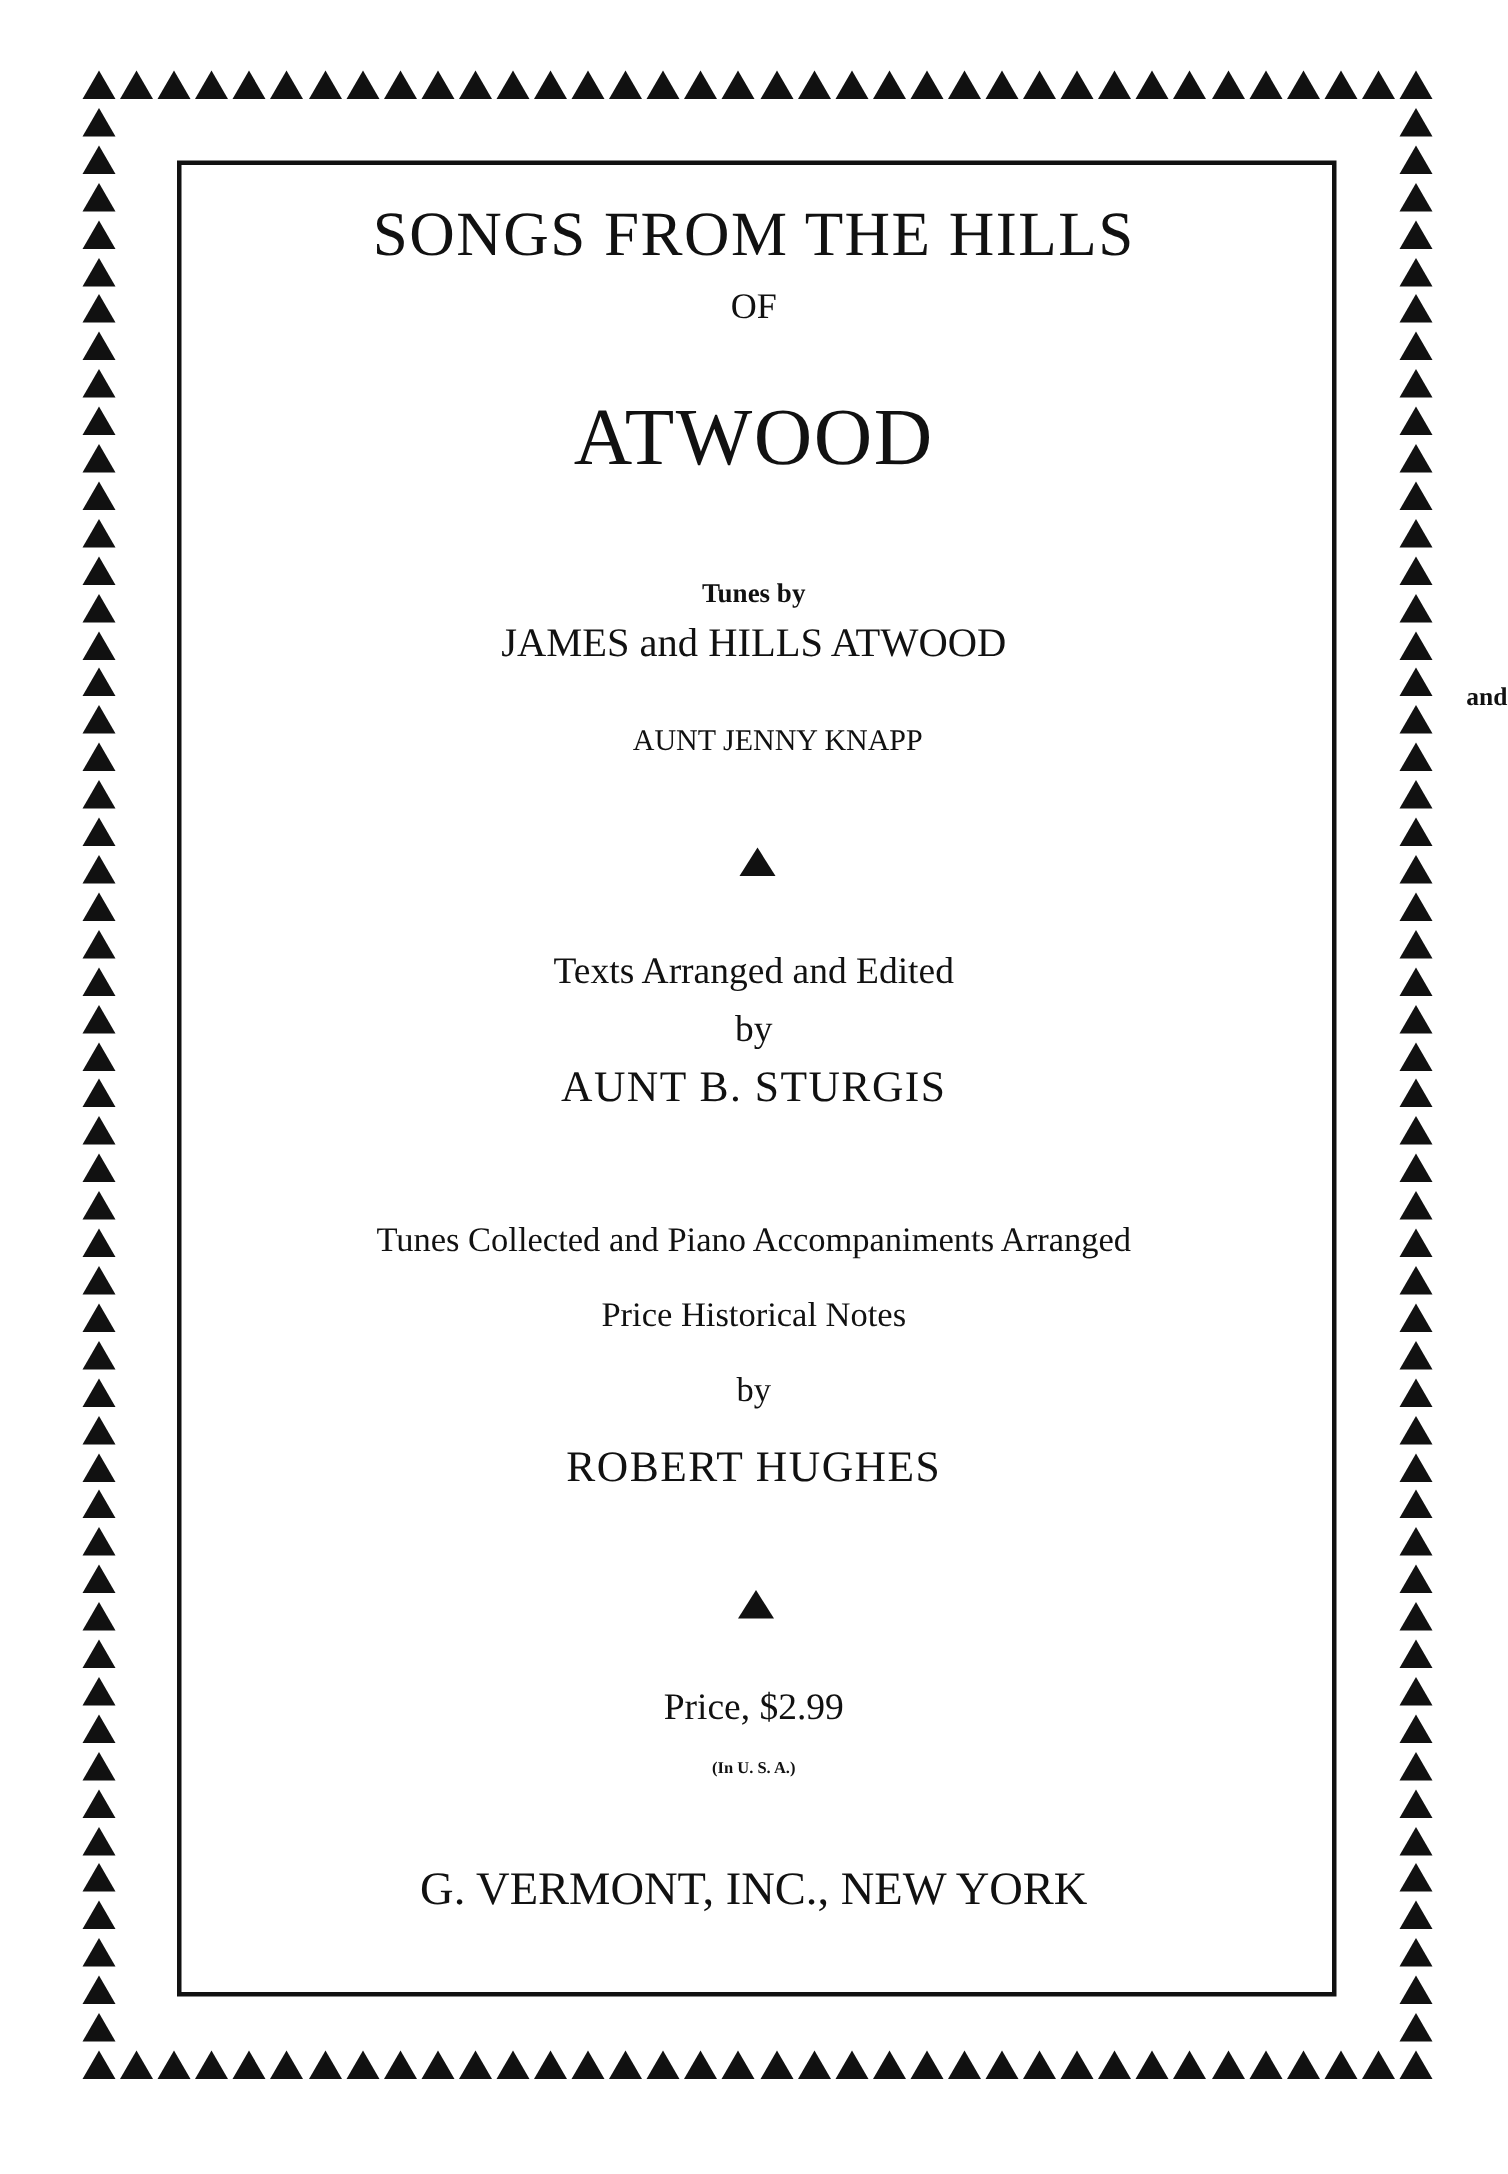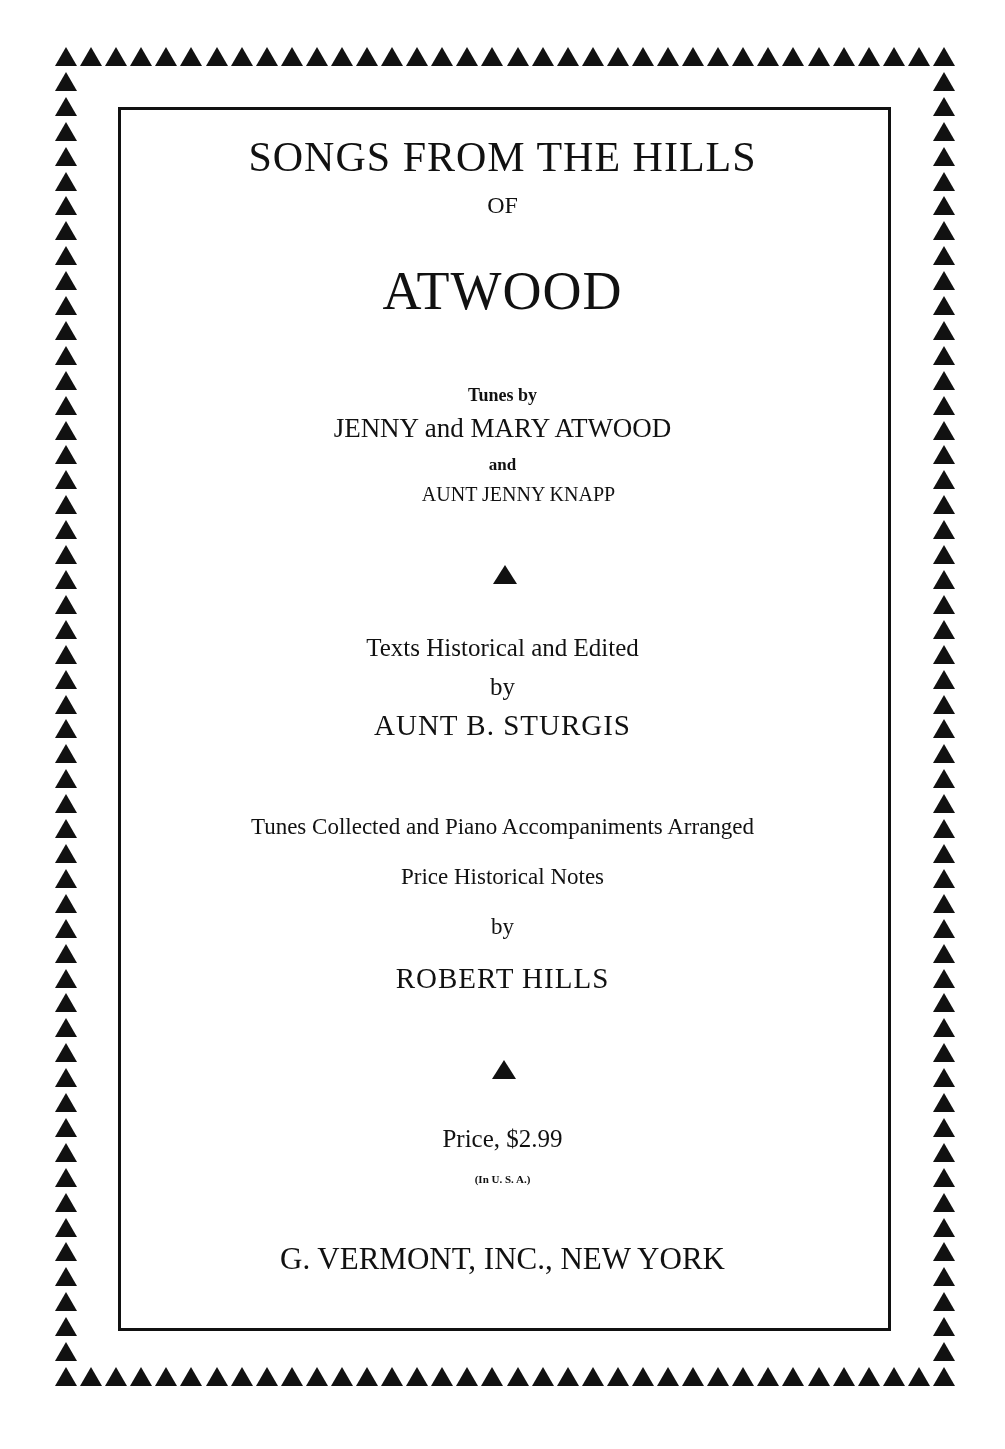--- a/index.html
+++ b/index.html
@@ -204,33 +204,33 @@
     <div class="tri" style="left: 933px; top: 1342px;"></div>
   </div>
 
 <div class="inner-box"></div>
 
 <div class="line" style="top:133px;font-size:42px;letter-spacing:1px;">SONGS FROM THE HILLS</div>
 <div class="line" style="top:192px;font-size:24px;">OF</div>
 <div class="line" style="top:260px;font-size:54px;letter-spacing:1px;">ATWOOD</div>
 
 <div class="line" style="top:385px;font-size:18px;font-weight:bold;">Tunes by</div>
-<div class="line" style="top:413px;font-size:27px;">JENNY and MARY ATWOOD</div>
-<div class="line" style="top:455px;font-size:17px;font-weight:bold;">and</div>
+<div class="line" style="top:413px;font-size:27px;">JAMES and HILLS ATWOOD</div>
+<div class="line" style="top:455px;font-size:17px;font-weight:bold;text-align:right;">and</div>
 <div class="line" style="top:483px;font-size:20px;padding-left:16px;">AUNT JENNY KNAPP</div>
 
 <div class="sep-tri" style="left:493px;top:565px;"></div>
 
-<div class="line" style="top:634px;font-size:25px;">Texts Historical and Edited</div>
+<div class="line" style="top:634px;font-size:25px;">Texts Arranged and Edited</div>
 <div class="line" style="top:673px;font-size:25px;">by</div>
 <div class="line" style="top:709px;font-size:29px;letter-spacing:1px;">AUNT B. STURGIS</div>
 
 <div class="line" style="top:814px;font-size:23px;">Tunes Collected and Piano Accompaniments Arranged</div>
 <div class="line" style="top:864px;font-size:23px;">Price Historical Notes</div>
 <div class="line" style="top:914px;font-size:23px;">by</div>
-<div class="line" style="top:962px;font-size:29px;letter-spacing:1px;">ROBERT HILLS</div>
+<div class="line" style="top:962px;font-size:29px;letter-spacing:1px;">ROBERT HUGHES</div>
 
 <div class="sep-tri" style="left:492px;top:1060px;"></div>
 
 <div class="line" style="top:1125px;font-size:25px;">Price, $2.99</div>
 <div class="line" style="top:1173px;font-size:11px;font-weight:bold;">(In U. S. A.)</div>
 
 <div class="line" style="top:1241px;font-size:31px;">G. VERMONT, INC., NEW YORK</div>
 
 </body></html>

